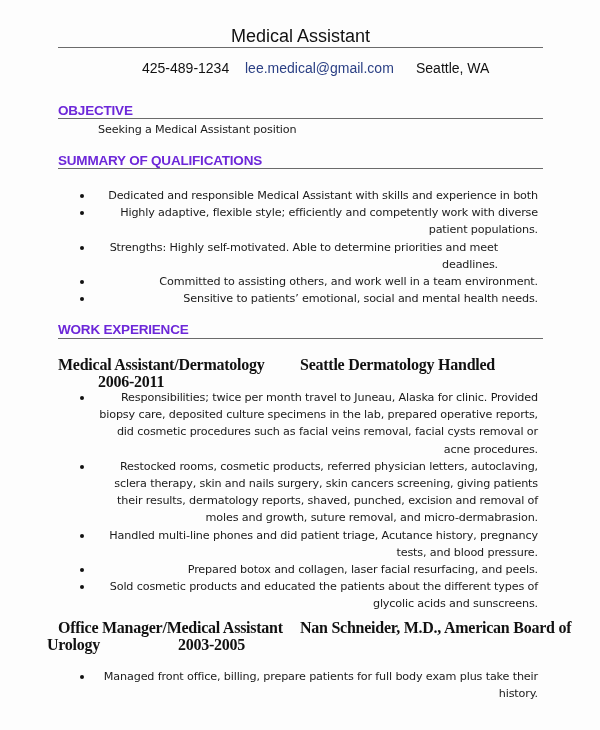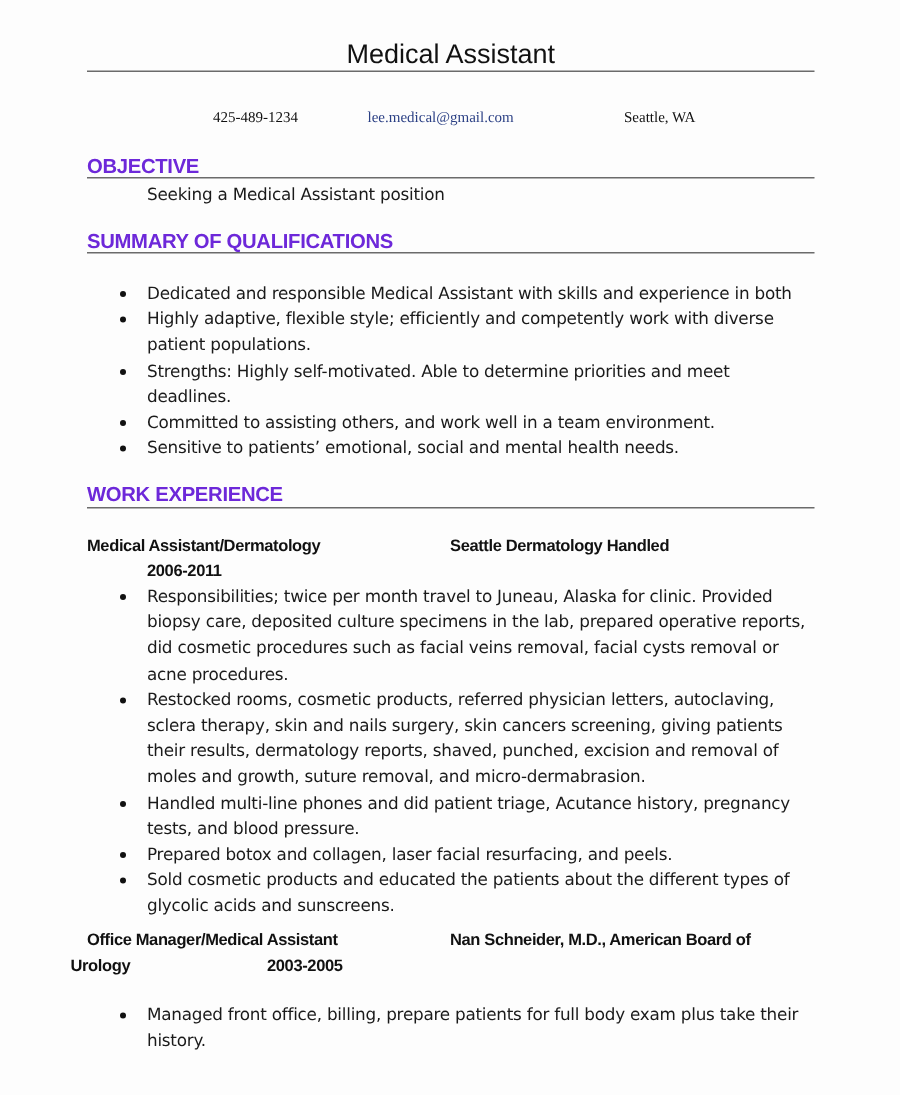--- a/index.html
+++ b/index.html
@@ -34,23 +34,23 @@
     }
     .rule {
       position: absolute;
       left: 58px;
       width: 485px;
       height: 0;
       border-top: 1px solid #6b6b6b;
     }
     .contact {
       position: absolute;
-      top: 70px;
-      font-family: Liberation Serif, serif;
-      font-size: 10px;
+      top: 60px;
+      font-family: Liberation Sans, sans-serif;
+      font-size: 14px;
       line-height: 17px;
       color: #111;
       white-space: nowrap;
     }
     .contact.email { color: #2a3f84; }
     .section-heading {
       position: absolute;
       left: 58px;
       font-family: "Liberation Sans", sans-serif;
       font-weight: bold;
@@ -58,20 +58,21 @@
       line-height: 16px;
       color: #6d28d9;
       letter-spacing: -0.2px;
     }
     .body-text {
       font-family: "DejaVu Sans", sans-serif;
       font-size: 11.2px;
       line-height: 17.2px;
       color: #1a1a1a;
       letter-spacing: -0.15px;
+      text-align: right;
     }
     .objective-text {
       position: absolute;
       left: 98px;
       top: 121px;
       white-space: nowrap;
     }
     ul.bullets {
       position: absolute;
       left: 98px;
@@ -89,23 +90,23 @@
       position: absolute;
       left: -18px;
       top: 7px;
       width: 4px;
       height: 4px;
       border-radius: 50%;
       background: #111;
     }
     .job-line {
       position: absolute;
-      font-family: Liberation Sans, sans-serif;
+      font-family: Liberation Serif, serif;
       font-weight: bold;
-      font-size: 11px;
+      font-size: 16px;
       line-height: 17px;
       color: #111;
       white-space: nowrap;
       letter-spacing: -0.25px;
     }
   </style>
 </head>
 <body>
 
 <div class="page">

